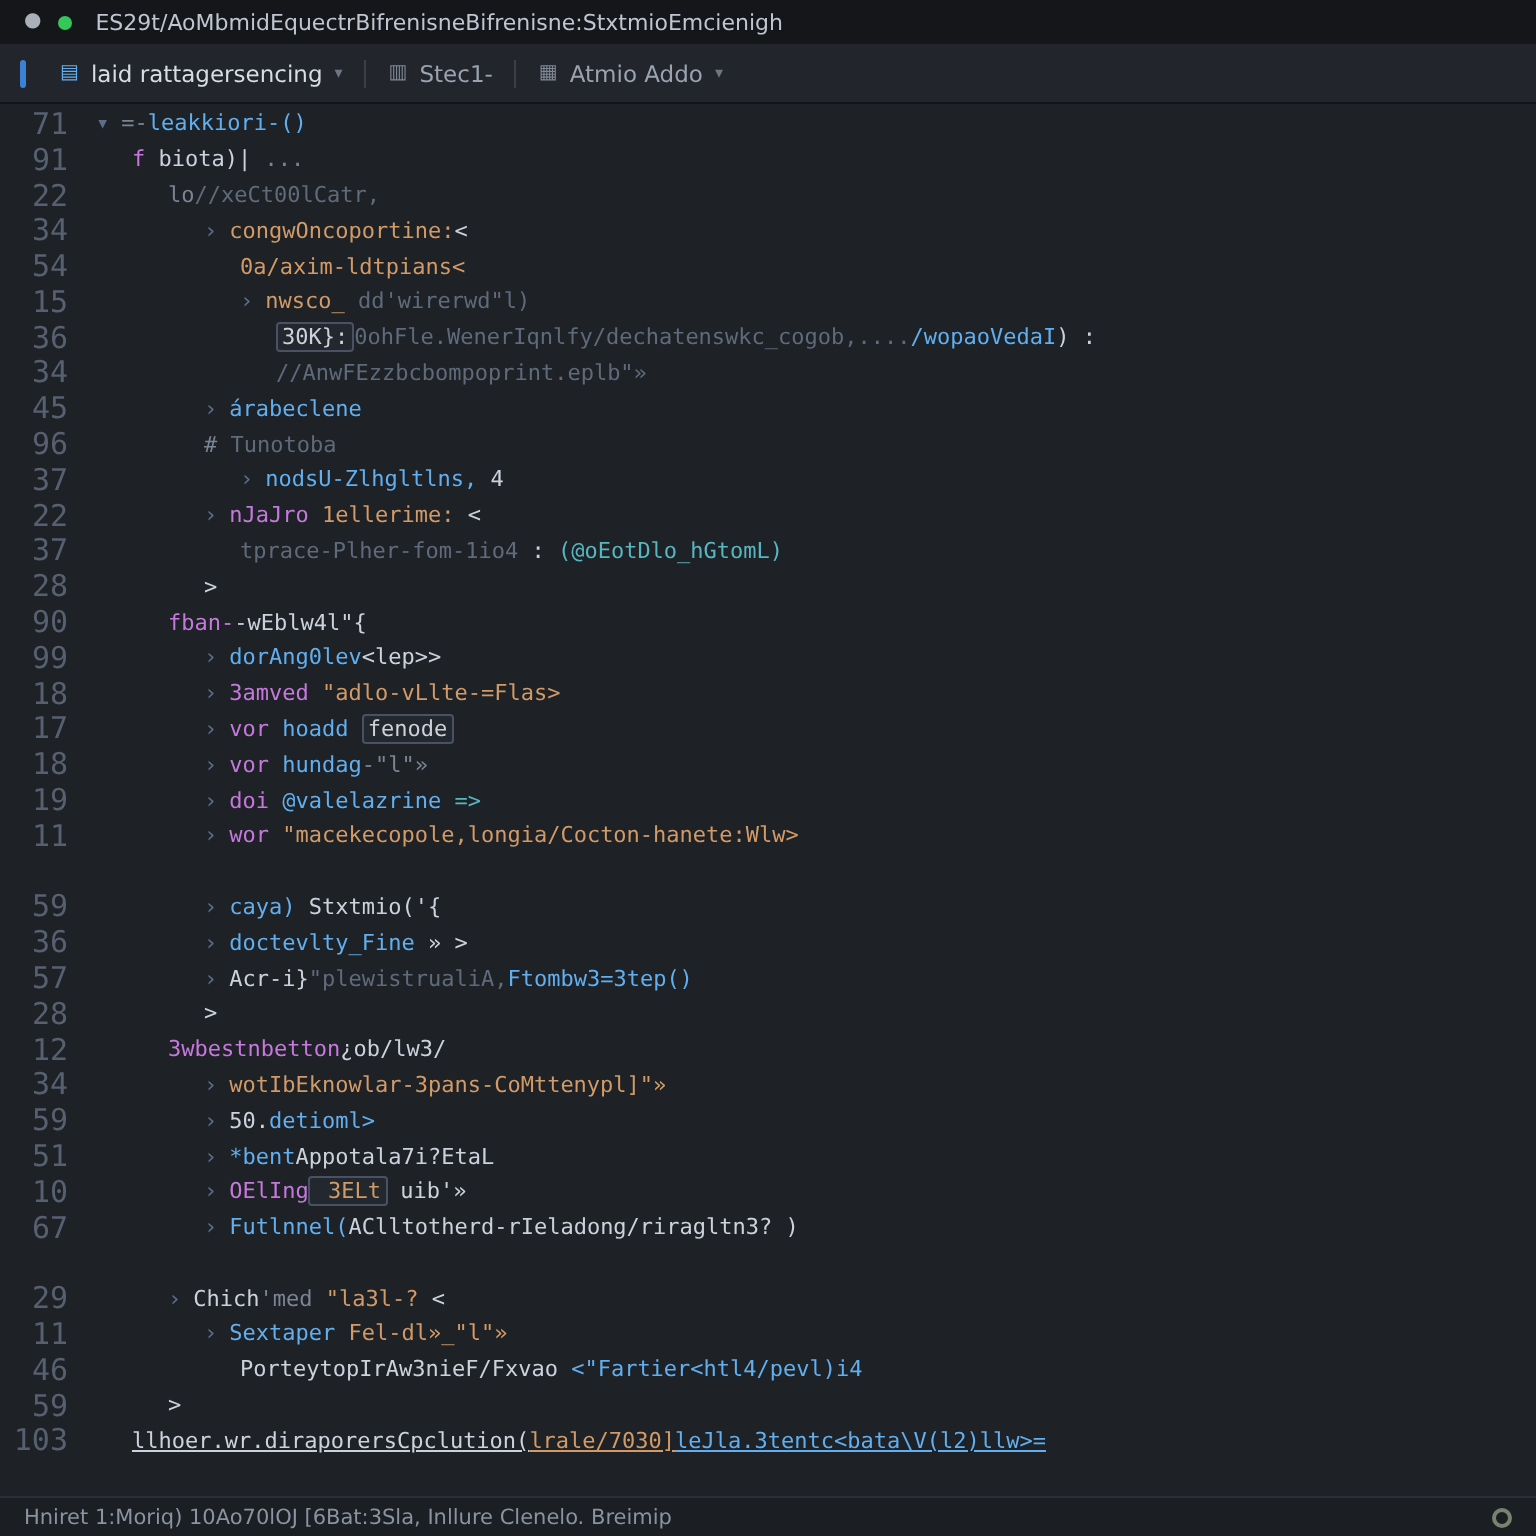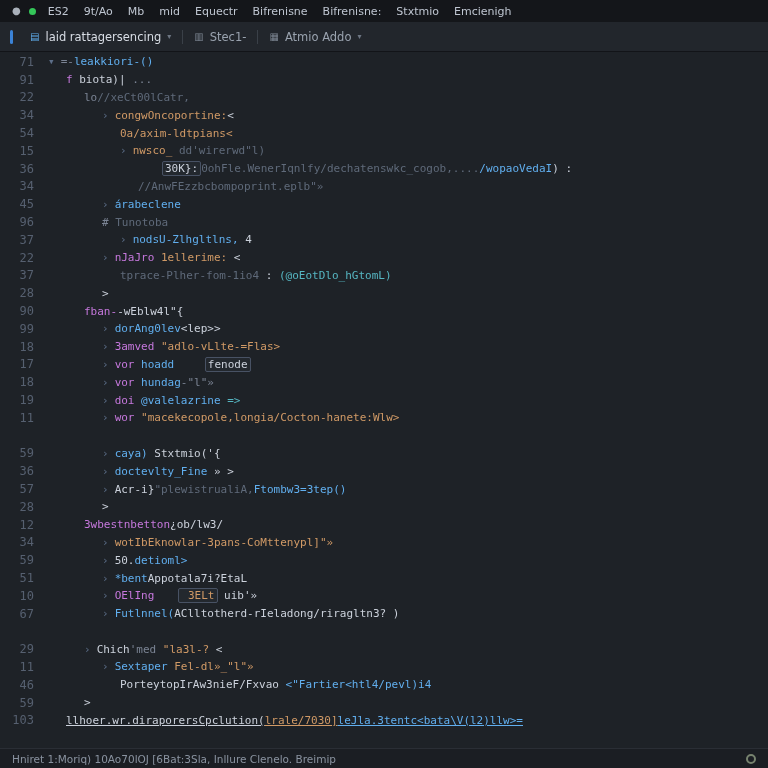--- a/index.html
+++ b/index.html
@@ -6,46 +6,46 @@
   html,body { width:768px; height:768px; overflow:hidden; }
   body { font-family:"DejaVu Sans","Liberation Sans",sans-serif; background:var(--bg,#1e2227); }
 
   .window { width:768px; height:768px; display:flex; flex-direction:column; background:var(--bg,#1e2227); }
 
   
   .menubar { flex:0 0 22px; background:var(--menubar_bg,#14161a); display:flex; align-items:center;
              padding:0 12px; color:#c6ccd6; font-size:11px; }
   .apple-icon { color:#a9b0ba; font-size:10px; margin-right:8px; line-height:1; }
   .green-dot { width:7px; height:7px; border-radius:50%; background:var(--green_dot,#34c759); margin-right:12px; }
-  .menu-items { display:flex; align-items:center; gap:15px; }
+  .menu-items { display:flex; align-items:center; }
   .menu-item { cursor:default; white-space:nowrap; color:#bfc6d1; }
 
   
   .tabbar { flex:0 0 30px; background:var(--tabbar_bg,#22262c); border-bottom:1px solid #121418;
             display:flex; align-items:center; padding:0 8px; font-size:11.5px; }
   .accent-bar { width:3px; height:14px; border-radius:2px; background:var(--accent,#3b82d6); margin:0 6px 0 2px; }
   .tabs { display:flex; align-items:center; height:100%; }
   .tab { display:flex; align-items:center; gap:6px; padding:0 11px; height:100%; }
   .tab-icon { font-size:10px; color:#7e8794; line-height:1; }
   .tab-icon.accent { color:var(--blue,#61afef); }
   .tab-label { color:#9aa3af; white-space:nowrap; }
   .tab.active .tab-label { color:#d8dde5; }
   .tab-chevron { color:#6d7683; font-size:8px; }
   .tab-divider { width:1px; height:14px; background:#3a4048; }
 
   
   .editor { flex:1 1 auto; overflow:hidden; background:var(--bg,#1e2227);
             font-family:"DejaVu Sans Mono","Liberation Mono",monospace; font-size:11px; padding-top:1px; }
   .line { display:flex; height:17.8px; align-items:center; }
-  .num { flex:0 0 34px; text-align:right; color:#566070; font-size:12px; }
+  .num { flex:0 0 34px; text-align:right; color:#566070; font-size:15px; }
   .code { white-space:pre; padding-left:14px; }
   .ind { display:inline-block; }
   .arrow { color:#5d6f8a; margin-right:6px; }
   .seg.u { text-decoration:underline;margin-top:36px; }
-  .seg.b { border:1px solid #485264; border-radius:2px; padding:0 2px; background:rgba(120,140,170,0.06);margin-left:24px; }
+  .seg.b { border:1px solid #485264; border-radius:2px; padding:0 2px; background:rgba(120,140,170,0.06); }
   .c-fg{color:var(--fg,#ccd2dc)} .c-dim{color:var(--dim,#7b8494)} .c-gray{color:var(--gray,#5f6a7a)}
   .c-blue{color:var(--blue,#61afef)} .c-orange{color:var(--orange,#d19a66)}
   .c-purple{color:var(--purple,#c678dd)} .c-cyan{color:var(--cyan,#56b6c2)}
 
   
   .statusbar { flex:0 0 20px; background:var(--statusbar_bg,#1b1e23); border-top:1px solid #2a2e35;
                display:flex; align-items:center; justify-content:space-between; padding:0 12px;
                color:#8a93a0; font-size:10.5px; }
   .status-ring { width:10px; height:10px; border-radius:50%; border:2px solid #77836f; }
 </style>

